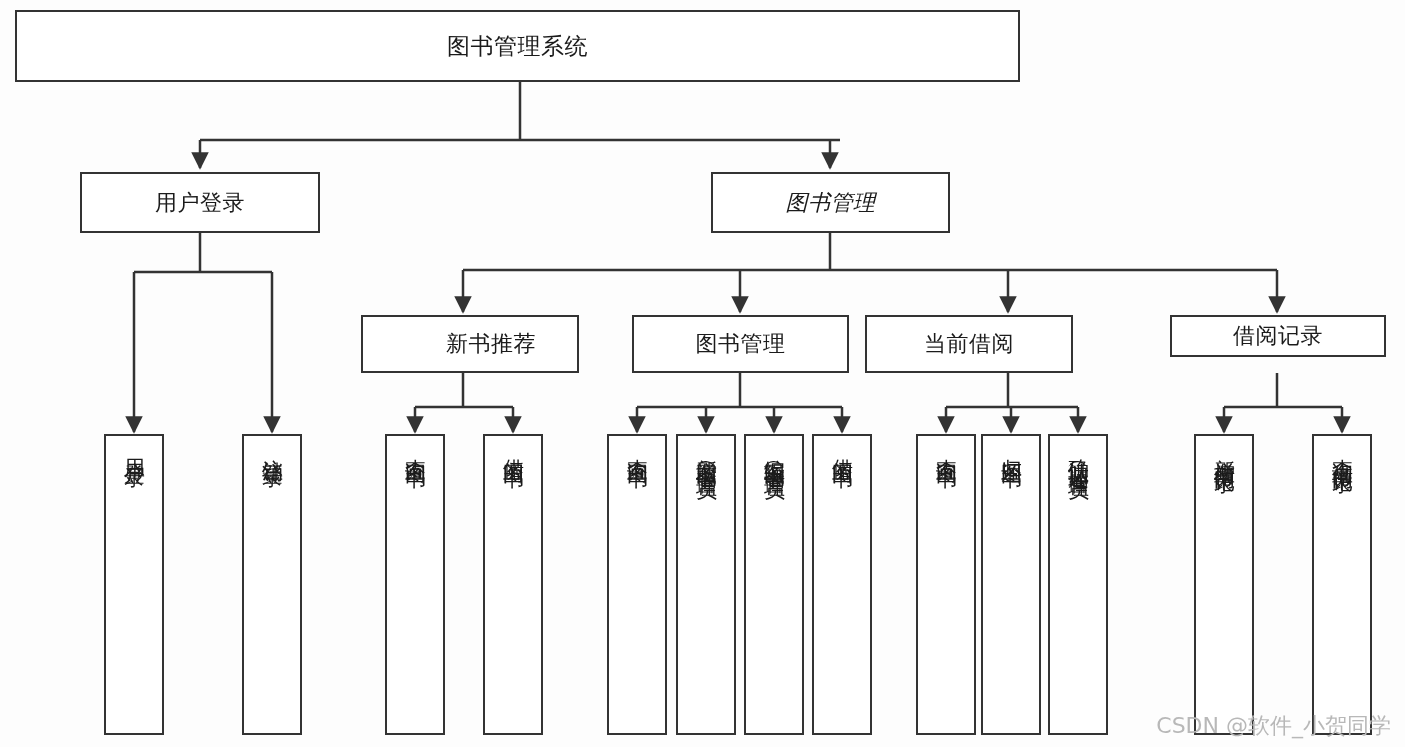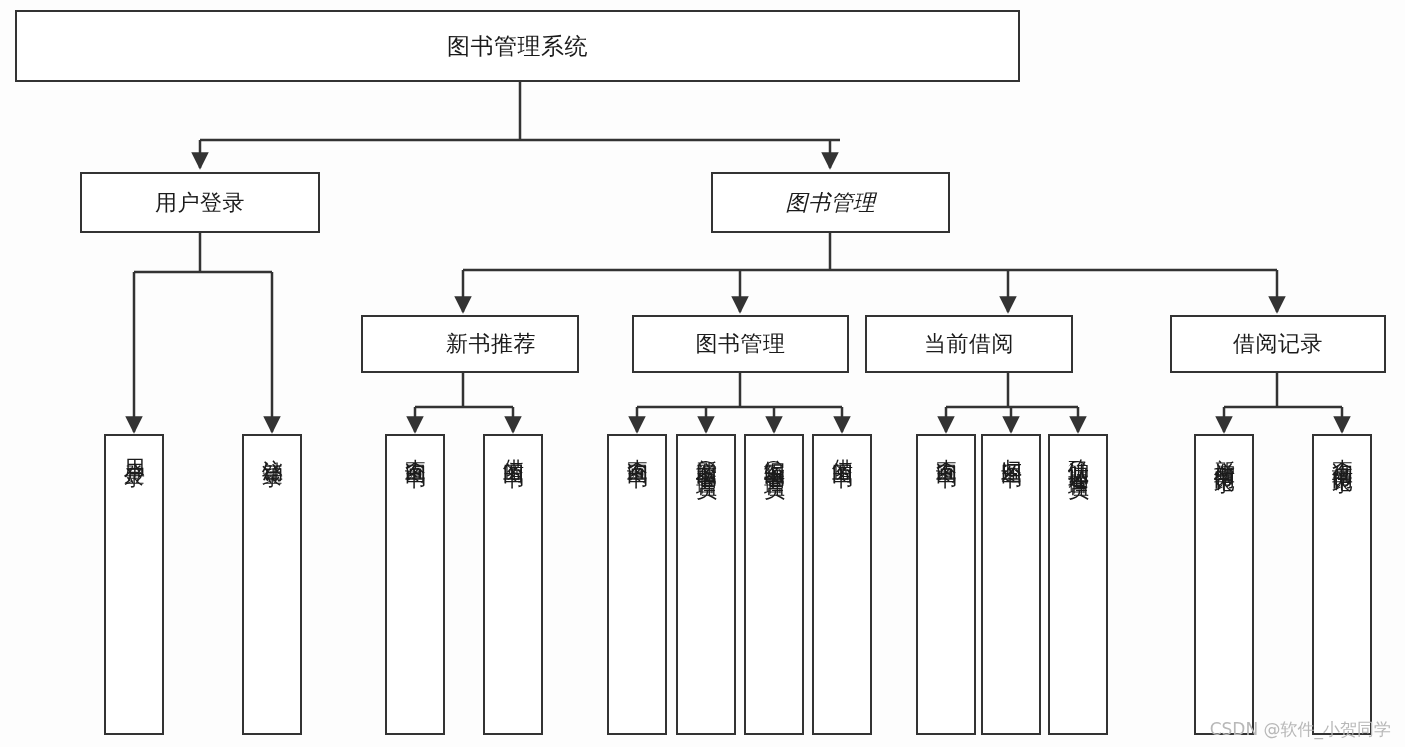--- a/index.html
+++ b/index.html
@@ -55,21 +55,21 @@
     line-height: 1;
     white-space: nowrap;
   }
   .node.root .node-label {
     font-size: 23px;
   }
   #watermark {
     position: absolute;
     right: 14px;
     bottom: 6px;
-    font-size: 17px;
+    font-size: 22px;
     color: #b8b8b8;
     z-index: 5;
     white-space: nowrap;
     font-family: "DejaVu Sans", "Liberation Sans", sans-serif;
   }
 </style>
 </head>
 <body>
 
 <div id="canvas">
@@ -137,21 +137,21 @@
 
   <div class="node horizontal" style="left:361px; top:315px; width:218px; height:58px;padding-left:42px;">
     <span class="node-label">新书推荐</span>
   </div>
   <div class="node horizontal" style="left:632px; top:315px; width:217px; height:58px;">
     <span class="node-label">图书管理</span>
   </div>
   <div class="node horizontal" style="left:865px; top:315px; width:208px; height:58px;">
     <span class="node-label">当前借阅</span>
   </div>
-  <div class="node horizontal" style="left:1170px; top:315px; width:216px; height:58px;">
+  <div class="node horizontal" style="left:1170px; top:315px; width:216px; height:42px;">
     <span class="node-label">借阅记录</span>
   </div>
 
   <div class="node vertical" style="left:104px; top:434px; width:60px; height:301px;">
     <span class="node-label">用户登录</span>
   </div>
   <div class="node vertical" style="left:242px; top:434px; width:60px; height:301px;">
     <span class="node-label">注销登录</span>
   </div>
 

